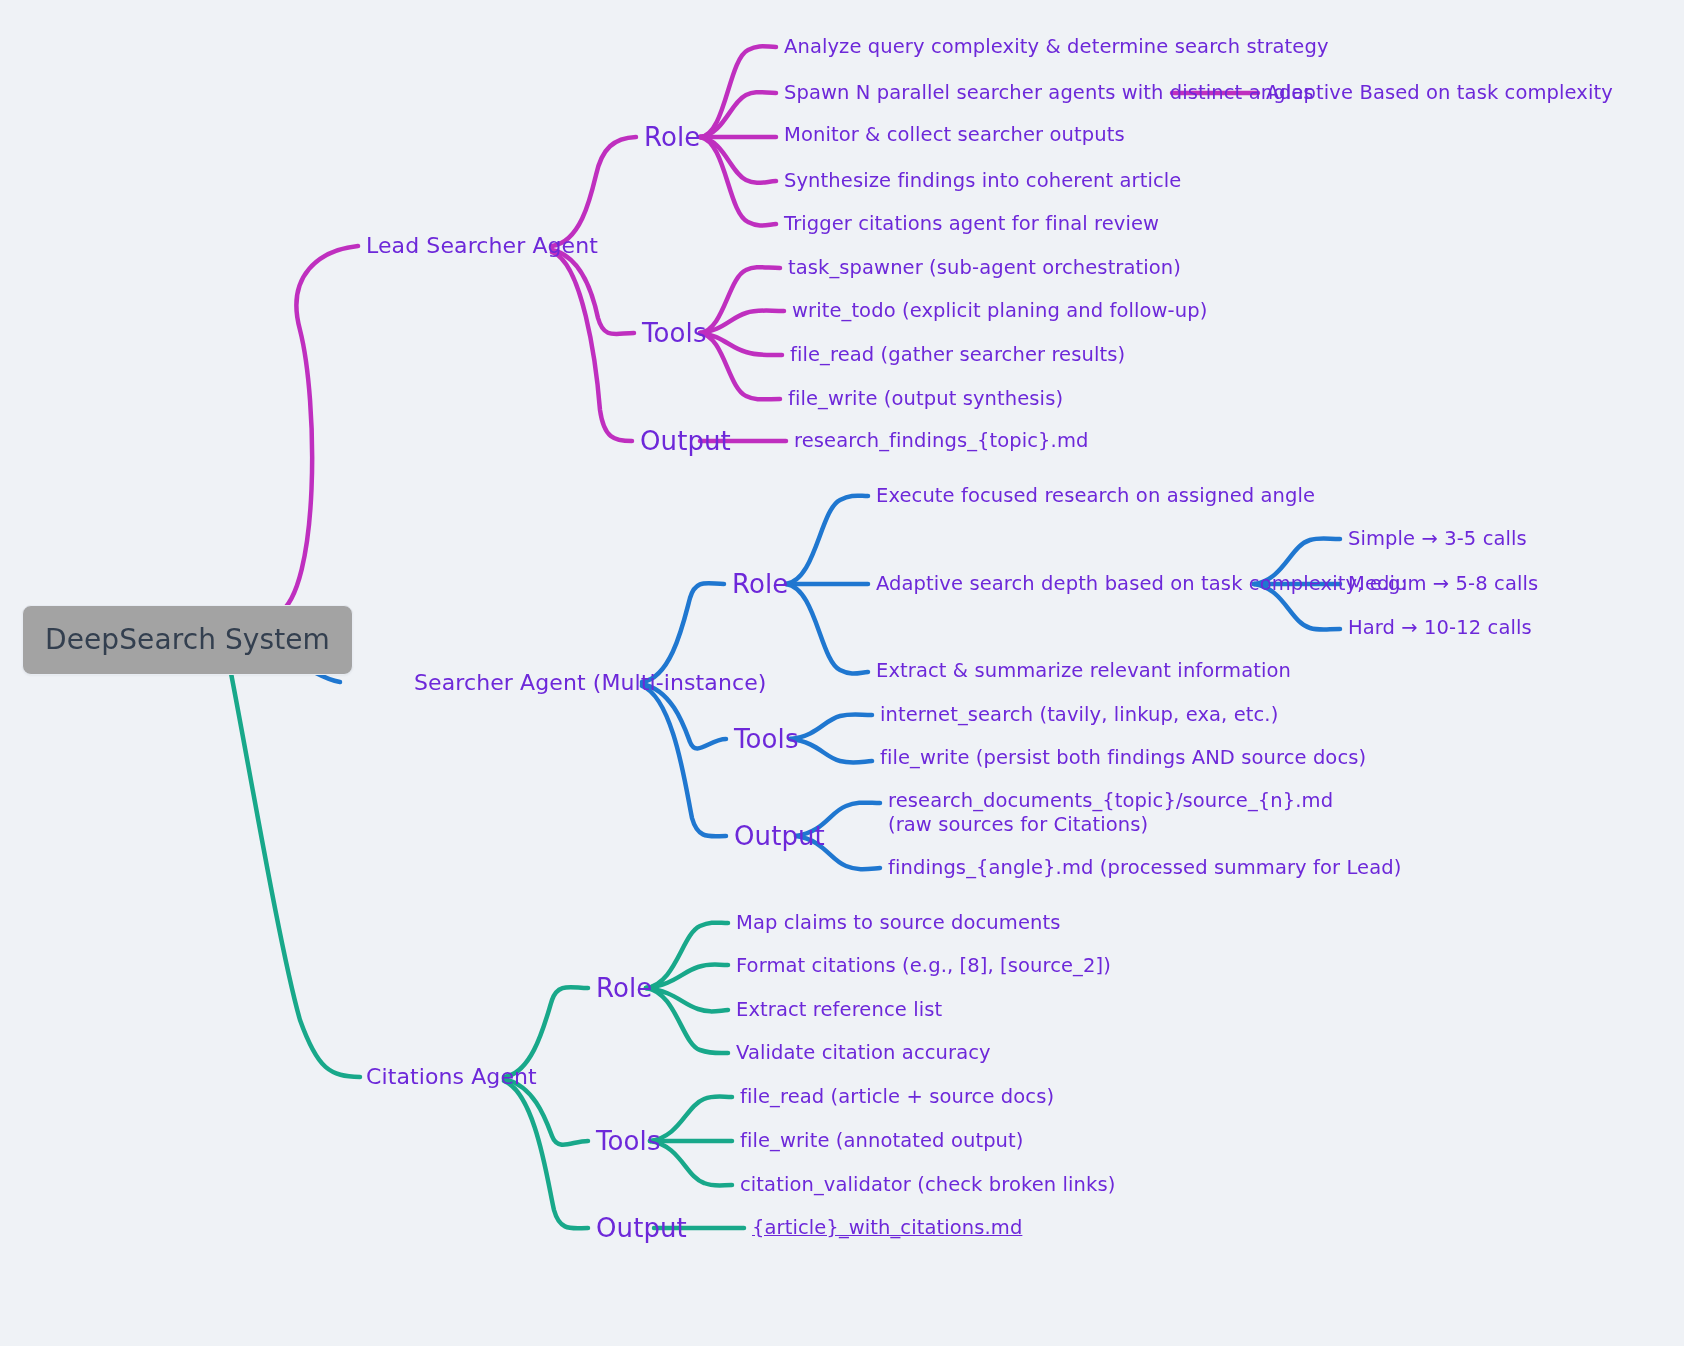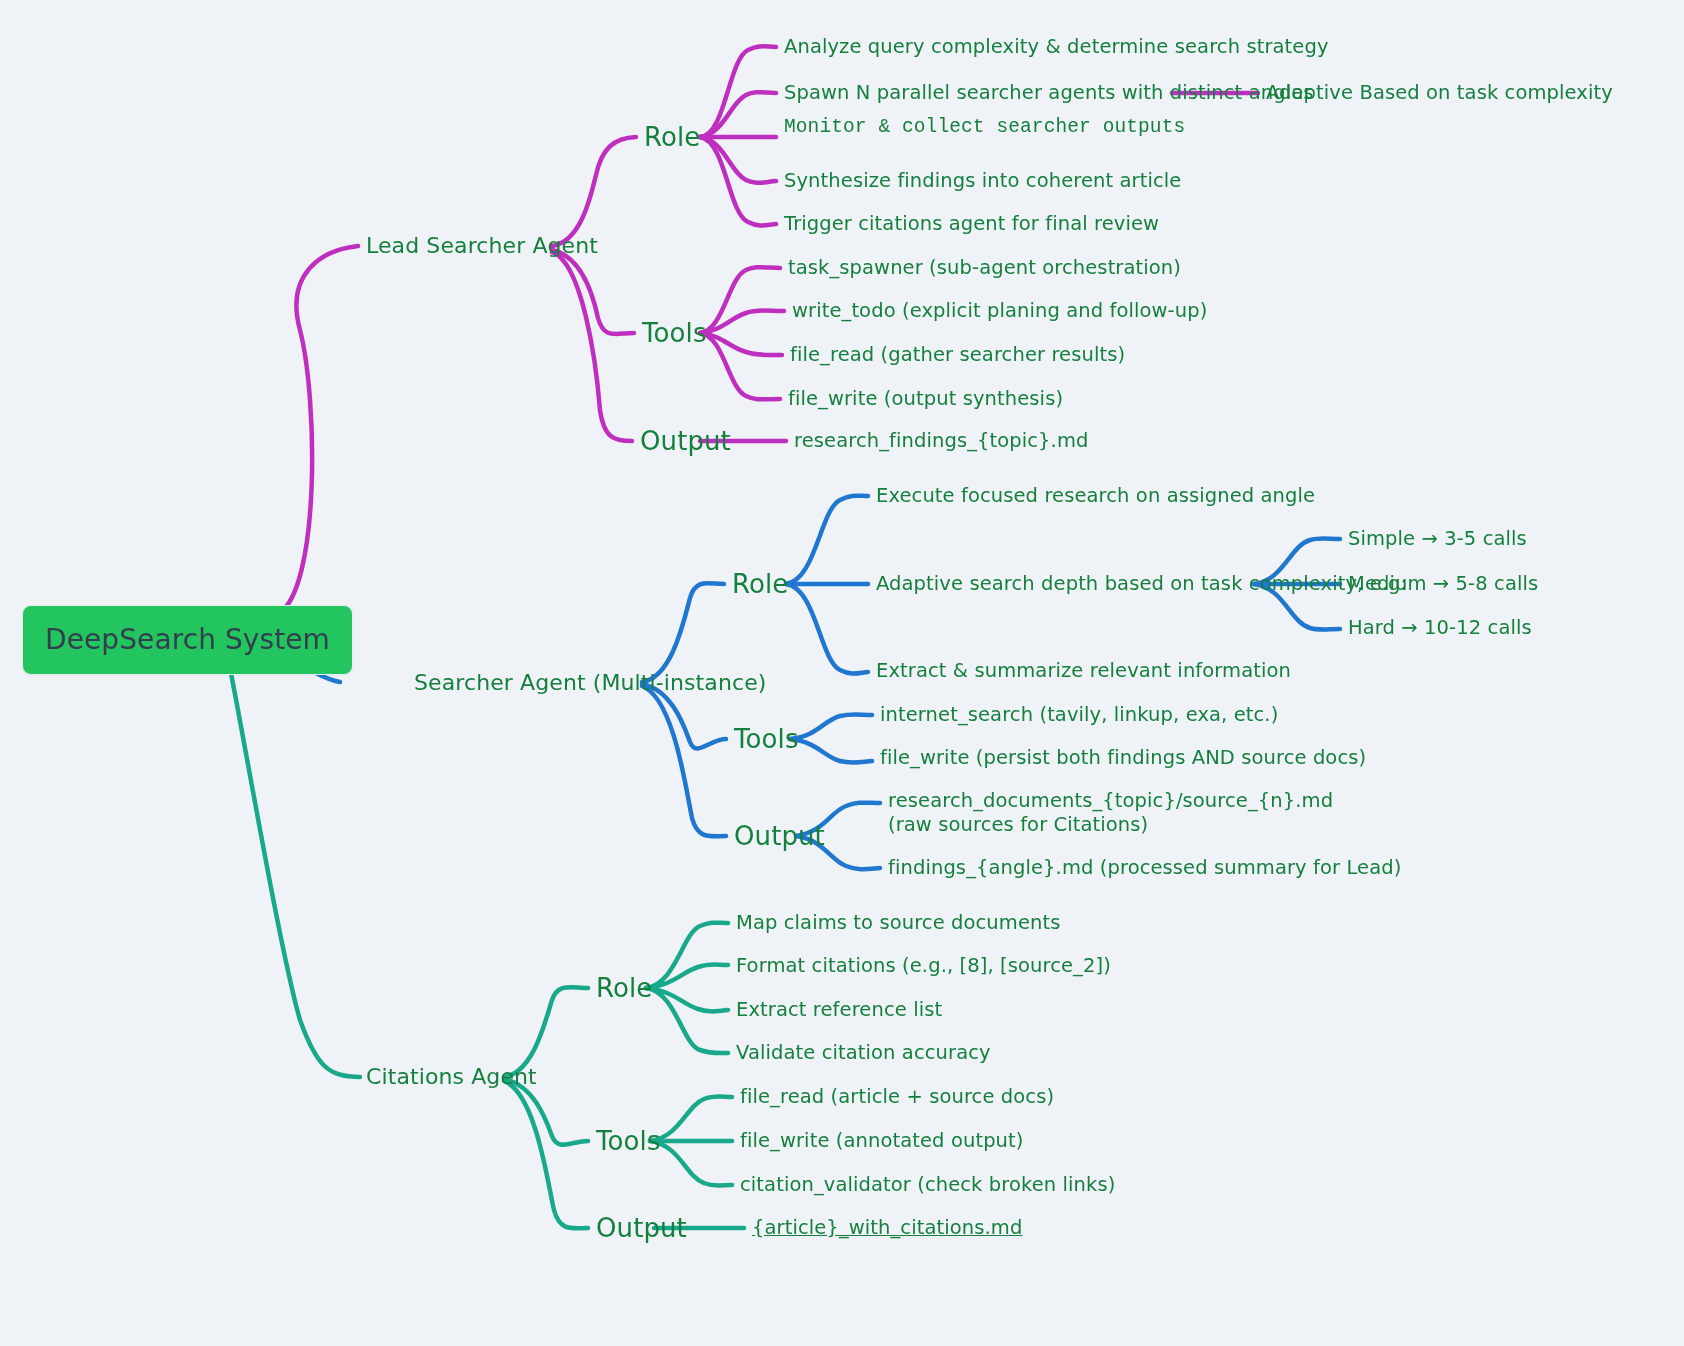--- a/index.html
+++ b/index.html
@@ -24,29 +24,29 @@
     left: 0; top: 0;
     width: 1684px;
     height: 1346px;
   }
   .node {
     position: absolute;
     white-space: nowrap;
     font-size: 19.5px;
     line-height: 24px;
     letter-spacing: 0.1px;
-    color: #15803d;
+    color: #6d28d9;
     transform: translateY(-50%);
   }
   .node.wrap {
     white-space: normal;
     width: 430px;
   }
   .node.root {
-    background: #22c55e;
+    background: #a3a3a3;
     border: 1px solid #e8ecf2;
     border-radius: 9px;
     padding: 17px 22px;
     font-size: 28px;
     line-height: 34px;
     color: #333f4f;
     box-shadow: 0 1px 2px rgba(40,50,70,0.05);
   }
   .node.branch {
     font-size: 22px;
@@ -124,21 +124,21 @@
   <div class="node branch" style="left:366px; top:683px;margin-left:48px;">Searcher Agent (Multi-instance)</div>
   <div class="node branch" style="left:366px; top:1077px;">Citations Agent</div>
 
   <div class="node section" style="left:644px; top:137px;">Role</div>
   <div class="node section" style="left:642px; top:333px;">Tools</div>
   <div class="node section" style="left:640px; top:441px;">Output</div>
 
   <div class="node" style="left:784px; top:47px;">Analyze query complexity &amp; determine search strategy</div>
   <div class="node" style="left:784px; top:93px;">Spawn N parallel searcher agents with distinct angles</div>
   <div class="node" style="left:1266px; top:93px;">Adaptive Based on task complexity</div>
-  <div class="node" style="left:784px; top:127px;font-family:Liberation Mono, monospace;">Monitor &amp; collect searcher outputs</div>
+  <div class="node" style="left:784px; top:135px;">Monitor &amp; collect searcher outputs</div>
   <div class="node" style="left:784px; top:181px;">Synthesize findings into coherent article</div>
   <div class="node" style="left:784px; top:224px;">Trigger citations agent for final review</div>
 
   <div class="node" style="left:788px; top:268px;">task_spawner (sub-agent orchestration)</div>
   <div class="node" style="left:792px; top:311px;">write_todo (explicit planing and follow-up)</div>
   <div class="node" style="left:790px; top:355px;">file_read (gather searcher results)</div>
   <div class="node" style="left:788px; top:399px;">file_write (output synthesis)</div>
 
   <div class="node" style="left:794px; top:441px;text-align:center;">research_findings_{topic}.md</div>
 

